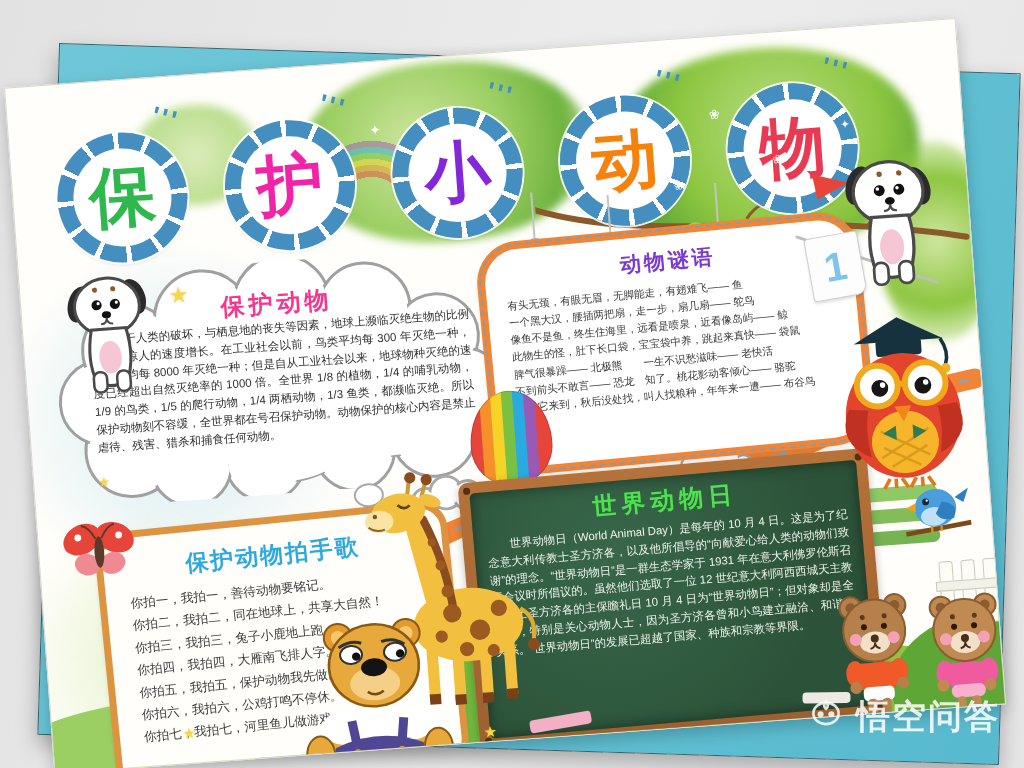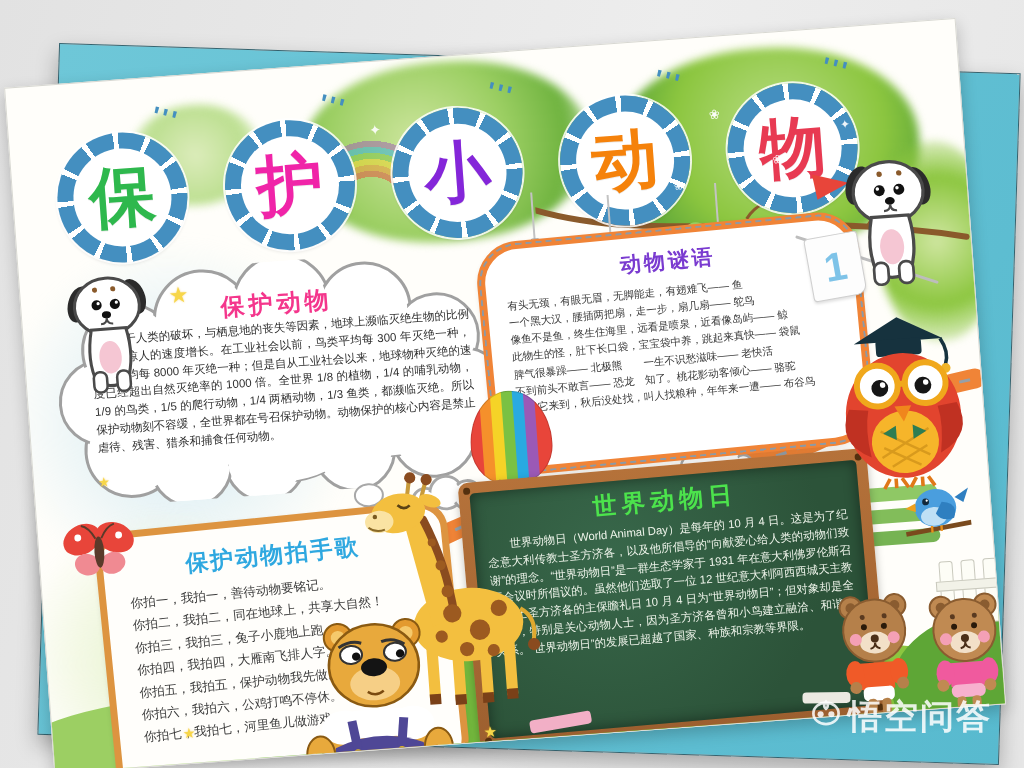--- a/index.html
+++ b/index.html
@@ -91,21 +91,21 @@
     border:1px solid rgba(0,0,0,.15);}
   .balloon .basket{position:absolute;left:29px;top:104px;width:22px;height:16px;background:#7a4a1d;border-radius:3px;}
   .balloon .rope-l,.balloon .rope-r{position:absolute;top:88px;width:1.5px;height:18px;background:#6b5530;}
   .balloon .rope-l{left:24px;transform:rotate(14deg);} .balloon .rope-r{left:56px;transform:rotate(-14deg);}
   .star{position:absolute;color:#f7d64a;text-shadow:0 0 2px rgba(240,180,20,.6);}
   .flower{position:absolute;color:#ffffff;opacity:.95;}
   .sparkle-w{position:absolute;color:#ffffff;opacity:.9;}
   .cloudlet{position:absolute;}
   .anim{position:absolute;}
   
-  .watermark{position:absolute;left:808px;top:694px;display:flex;align-items:center;gap:4px;color:rgba(255,255,255,.85);}
+  .watermark{position:absolute;left:808px;top:694px;display:flex;align-items:center;gap:12px;color:rgba(255,255,255,.85);}
   .watermark .wm-text{font-size:34px;font-weight:bold;letter-spacing:2px;}
 </style>
 </head>
 <body>
 
 <div class="scene">
   <div class="blue-sheet"></div>
 
   <div class="poster">
 

